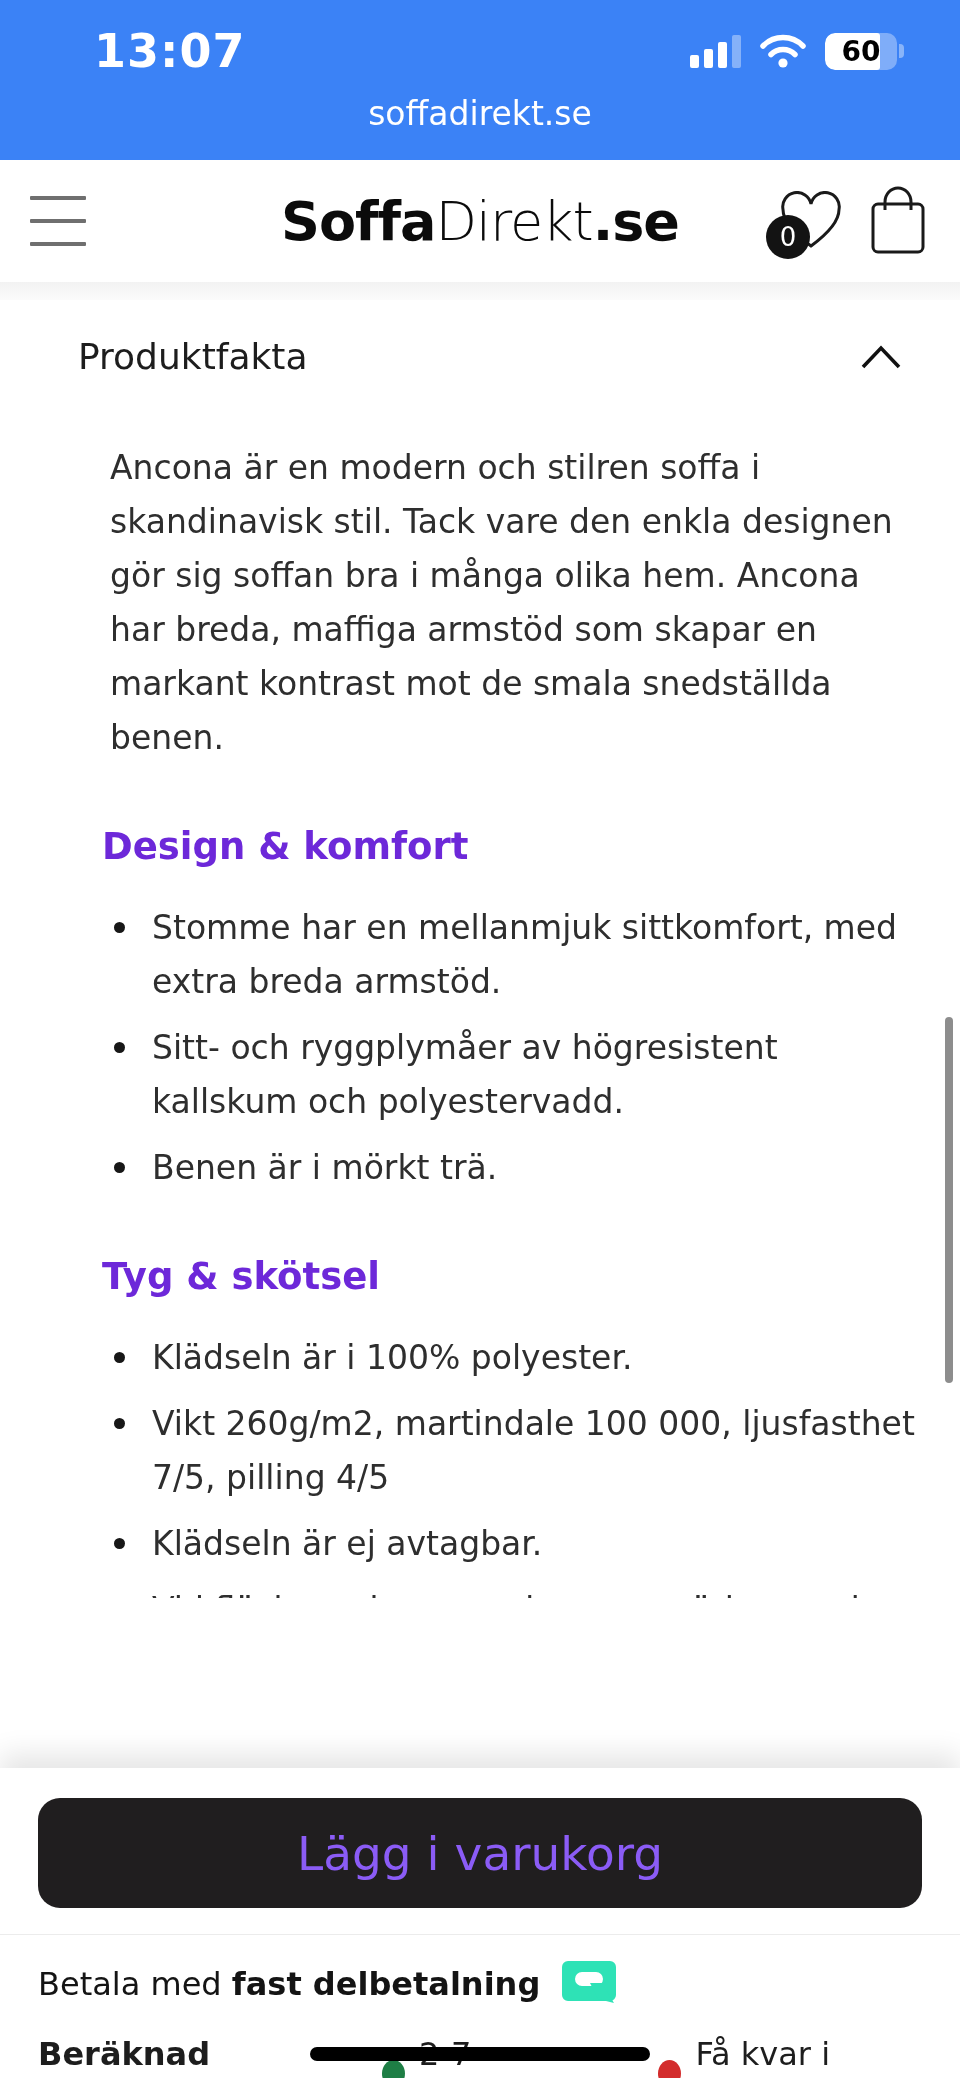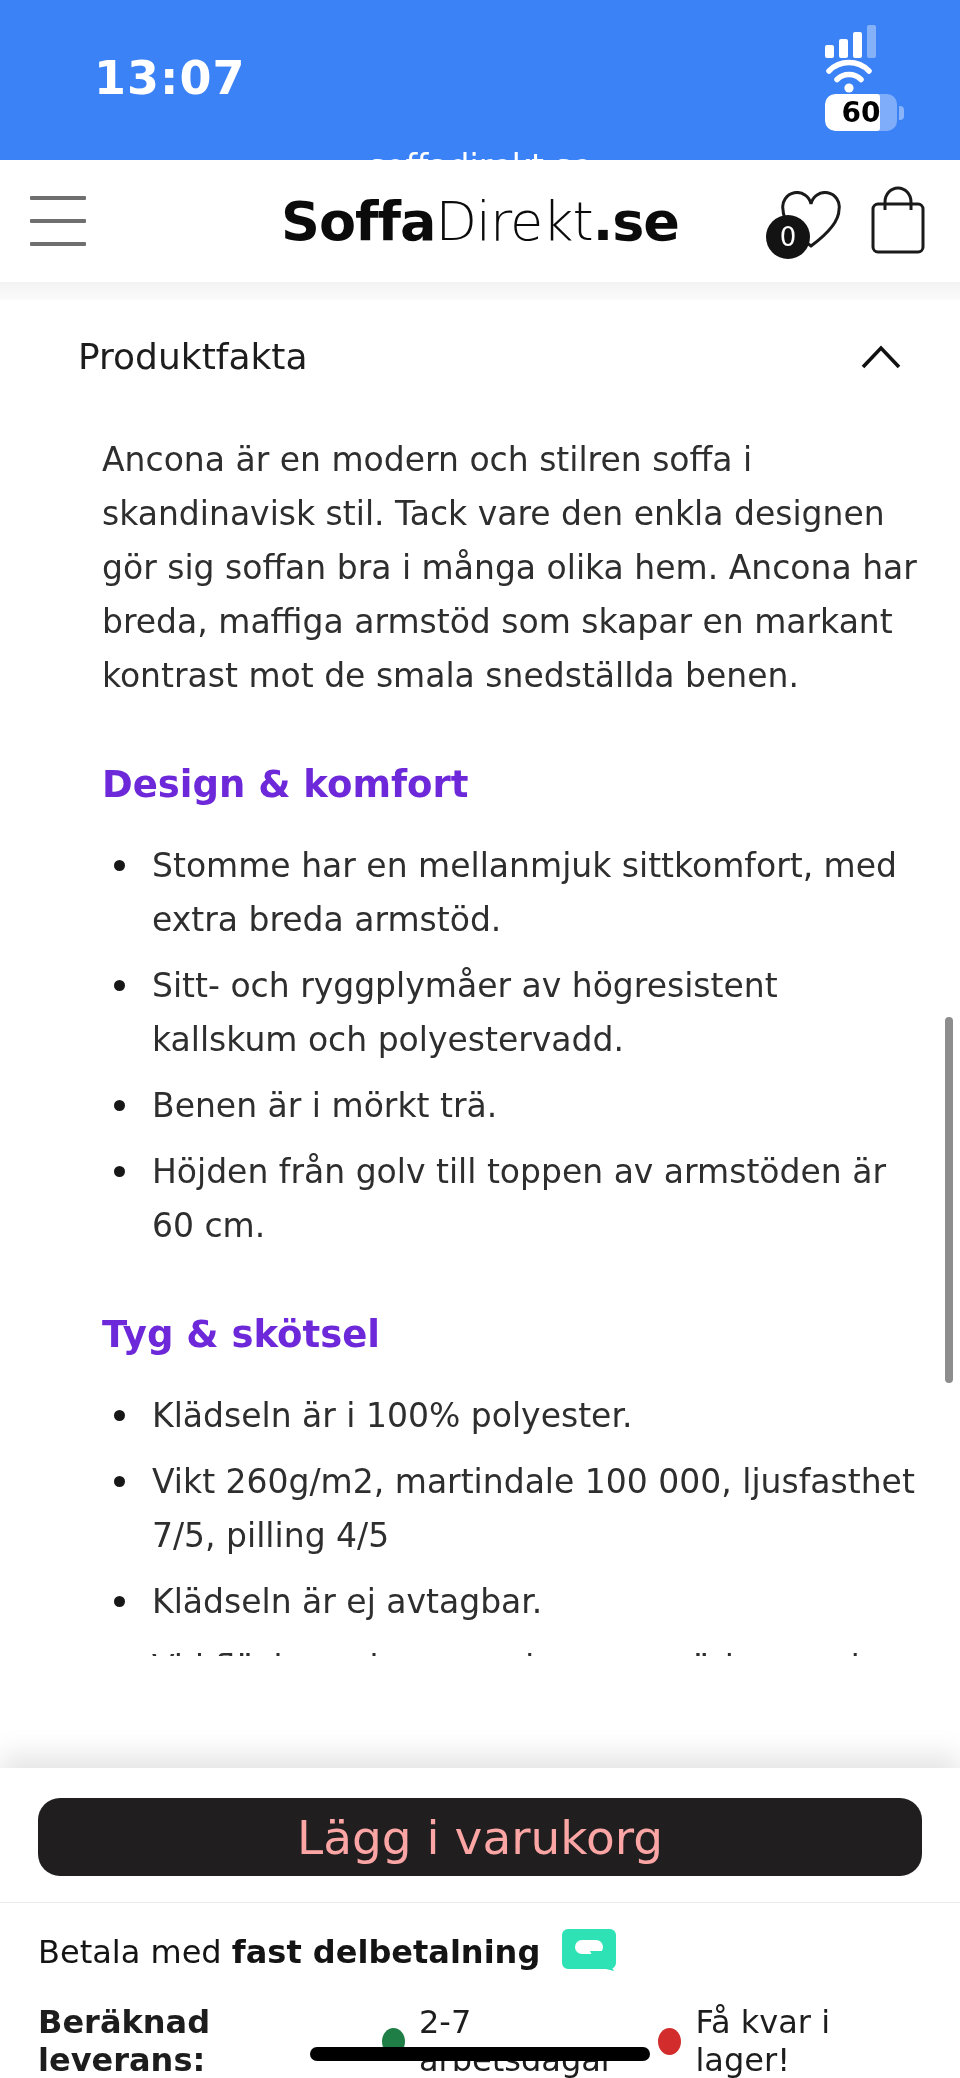--- a/index.html
+++ b/index.html
@@ -6,21 +6,21 @@
   .screen{
     position:relative;width:960px;height:2078px;margin:0 auto;
     background:#fff;overflow:hidden;
     font-family:"DejaVu Sans","Liberation Sans",sans-serif;
     -webkit-font-smoothing:antialiased;
   }
   
   .statusbar{height:160px;background:#3b82f6;color:#fff;}
   .sb-row{display:flex;justify-content:space-between;align-items:center;padding:24px 56px 0 94px;}
   .sb-time{font-size:46px;font-weight:600;letter-spacing:1px;}
-  .sb-icons{display:flex;align-items:flex-start;flex-direction:column;}
+  .sb-icons{display:flex;align-items:center;gap:18px;}
   .sig{display:flex;align-items:flex-end;gap:5px;height:34px;}
   .sig span{width:9px;border-radius:2px;background:#fff;display:block;}
   .sig .s1{height:13px;} .sig .s2{height:19px;} .sig .s3{height:26px;}
   .sig .s4{height:33px;background:rgba(255,255,255,.38);}
   .battery{position:relative;display:flex;align-items:center;}
   .bat-body{position:relative;width:72px;height:37px;border-radius:10px;background:rgba(255,255,255,.35);overflow:hidden;}
   .bat-fill{position:absolute;left:0;top:0;bottom:0;width:76%;background:#fff;border-radius:10px 3px 3px 10px;}
   .bat-num{position:absolute;inset:0;display:flex;align-items:center;justify-content:center;
            color:#000;font-size:28px;font-weight:700;}
   .bat-cap{width:5px;height:14px;margin-left:2px;border-radius:0 4px 4px 0;background:rgba(255,255,255,.4);}
@@ -40,36 +40,36 @@
          background:#131313;color:#fff;font-size:26px;display:flex;align-items:center;justify-content:center;}
   .icon-btn{background:none;border:none;padding:0;cursor:pointer;display:block;}
   
   .band{height:18px;background:linear-gradient(#f2f2f2,#fbfbfb);}
   
   .main{padding-top:36px;}
   .pf-head{display:flex;justify-content:space-between;align-items:center;
            padding:0 56px 0 78px;cursor:pointer;}
   .pf-title{font-size:36px;font-weight:400;color:#1d1d1d;margin:0;}
   .pf-body{padding:56px 30px 0 102px;font-size:33px;line-height:54px;color:#2e2e2e;}
-  .desc{margin:0;}
+  .desc{margin:8px;}
   .sub-heading{margin:58px 0 0;font-size:37px;font-weight:600;color:#6d28d9;line-height:48px;}
   .bullets{list-style:none;margin:30px 0 0;padding:0;}
   .bullets li{position:relative;padding-left:50px;margin-bottom:12px;}
   .bullets li::before{content:"";position:absolute;left:12px;top:21px;width:11px;height:11px;
                       border-radius:50%;background:#171717;}
   .bullets li.clipped{height:15px;overflow:hidden;margin-bottom:0;}
   .bullets li.clipped::before{display:none;}
   
   .scrollbar{position:absolute;right:7px;top:1017px;width:8px;height:366px;border-radius:4px;
              background:#8d8d8d;z-index:6;cursor:grab;}
   
   .footer{position:absolute;left:0;right:0;top:1768px;bottom:0;background:#fff;
           box-shadow:0 -14px 26px rgba(0,0,0,.10);z-index:5;}
-  .add-btn{display:block;margin:30px auto 0;width:884px;height:78px;border:none;border-radius:22px;
-           background:var(--button-bg,#201e1f);color:#fca5a5;font-size:47px;font-weight:500;
+  .add-btn{display:block;margin:30px auto 0;width:884px;height:110px;border:none;border-radius:22px;
+           background:var(--button-bg,#201e1f);color:#8b5cf6;font-size:47px;font-weight:500;
            font-family:inherit;cursor:pointer;}
   .footer-info{margin-top:26px;border-top:1px solid #ececec;padding:24px 38px 0 38px;}
   .pay-row{display:flex;align-items:center;gap:22px;font-size:32px;color:#141414;}
   .pay-bold{font-weight:700;}
   .qliro{flex:none;display:block;}
   .delivery-row{display:flex;align-items:center;margin-top:26px;font-size:32px;color:#1d1d1d;padding-right:4px;}
   .delivery-label{font-weight:700;margin-right:18px;}
   .dot{width:23px;height:27px;border-radius:50%;flex:none;}
   .dot-green{background:var(--stock-green,#1e7e45);margin-right:14px;}
   .dot-red{background:var(--stock-red,#d32c2c);margin-left:auto;margin-right:14px;}
@@ -144,21 +144,20 @@
       </svg>
     </div>
     <div class="pf-body">
       <p class="desc">Ancona är en modern och stilren soffa i skandinavisk stil. Tack vare den enkla designen gör sig soffan bra i många olika hem. Ancona har breda, maffiga armstöd som skapar en markant kontrast mot de smala snedställda benen.</p>
       <div>
           <h3 class="sub-heading">Design &amp; komfort</h3>
           <ul class="bullets">
             <li>Stomme har en mellanmjuk sittkomfort, med extra breda armstöd.</li>
             <li>Sitt- och ryggplymåer av högresistent kallskum och polyestervadd.</li>
             <li>Benen är i mörkt trä.</li>
-            <li>Höjden från golv till toppen av armstöden är 60 cm.</li>
           </ul>
           <h3 class="sub-heading">Tyg &amp; skötsel</h3>
           <ul class="bullets">
             <li>Klädseln är i 100% polyester.</li>
             <li>Vikt 260g/m2, martindale 100 000, ljusfasthet 7/5, pilling 4/5</li>
             <li>Klädseln är ej avtagbar.</li>
             <li class="clipped">Vid fläckar rekommenderas rengöring med ljummen tvållösning.</li>
           </ul>
         </div>
     </div>

